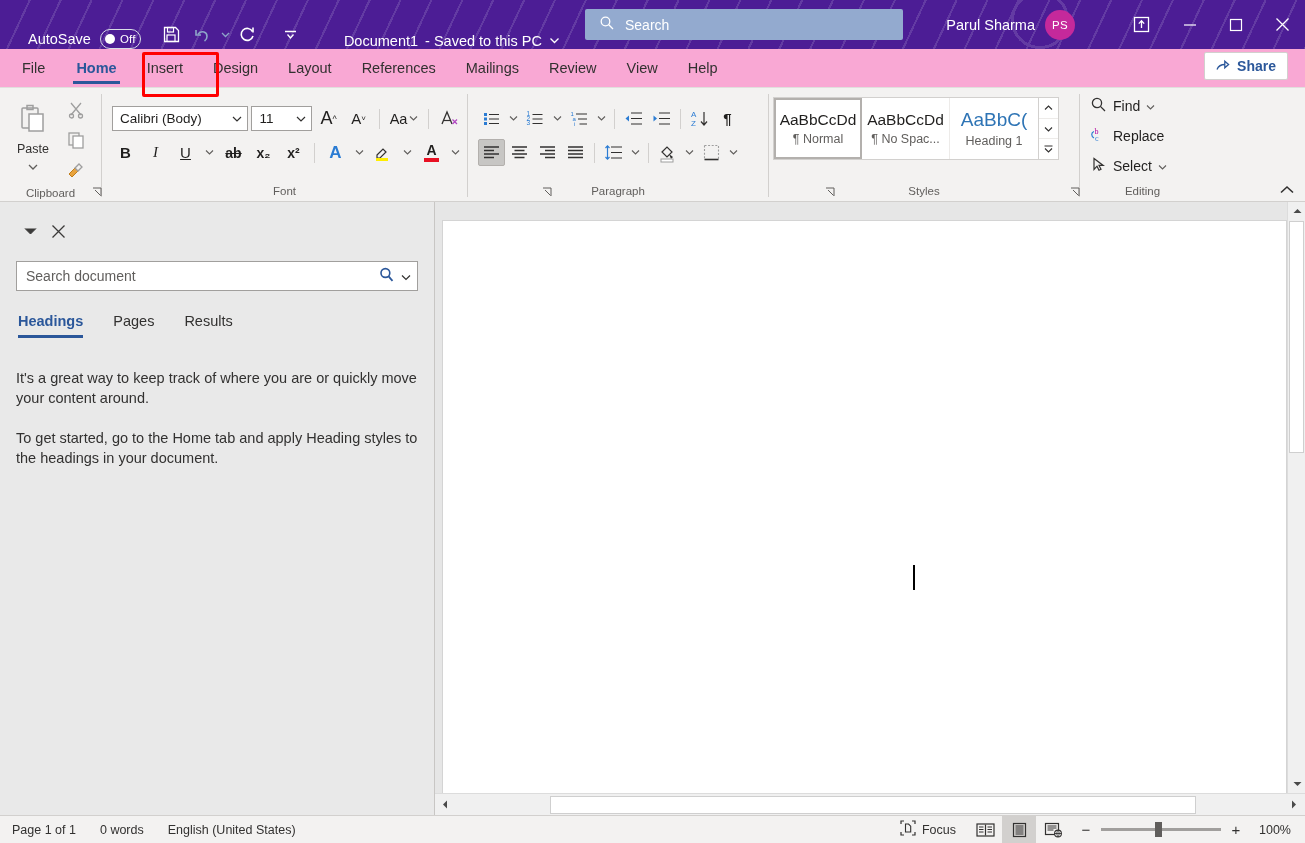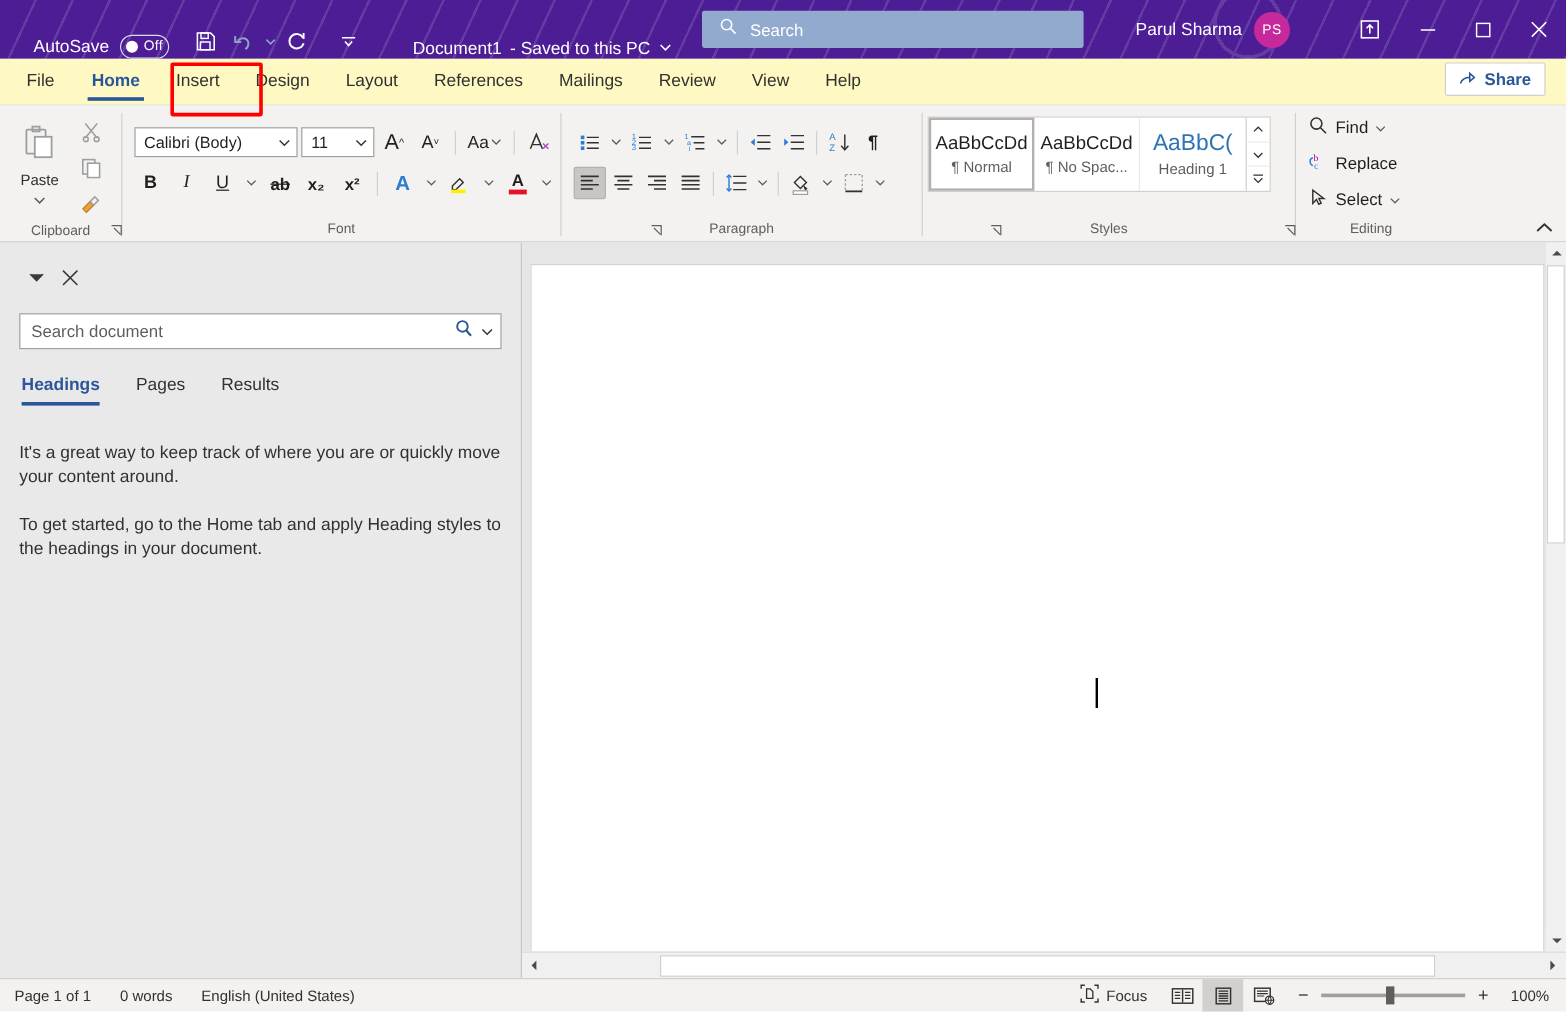--- a/index.html
+++ b/index.html
@@ -47,21 +47,21 @@
   .avatar {
     width:30px; height:30px; border-radius:50%; background:#c5299b; color:#fff;
     display:flex; align-items:center; justify-content:center; font-size:11.5px; letter-spacing:.4px;
   }
   .wincontrols { position:absolute; right:0; top:0; height:49px; display:flex; z-index:3; }
   .wc { width:46px; height:49px; display:flex; align-items:center; justify-content:center; }
   .wc.ribbonopt { width:52px; }
 
   
   .tabstrip {
-    height:39px; flex:0 0 39px; background:#fef9c3; display:flex; align-items:flex-end;
+    height:39px; flex:0 0 39px; background:#f9a8d4; display:flex; align-items:flex-end;
     border-bottom:1px solid #e1dfdd; position:relative;
   }
   .tab {
     height:38px; padding:0 15px; display:flex; align-items:center; justify-content:center;
     font-size:14.5px; color:#323130; position:relative; white-space:nowrap;
   }
   .tab.active { color:#2b579a; font-weight:bold; }
   .tab.active::after {
     content:""; position:absolute; left:12px; right:12px; bottom:3px; height:2.6px; background:#2b579a;
   }

